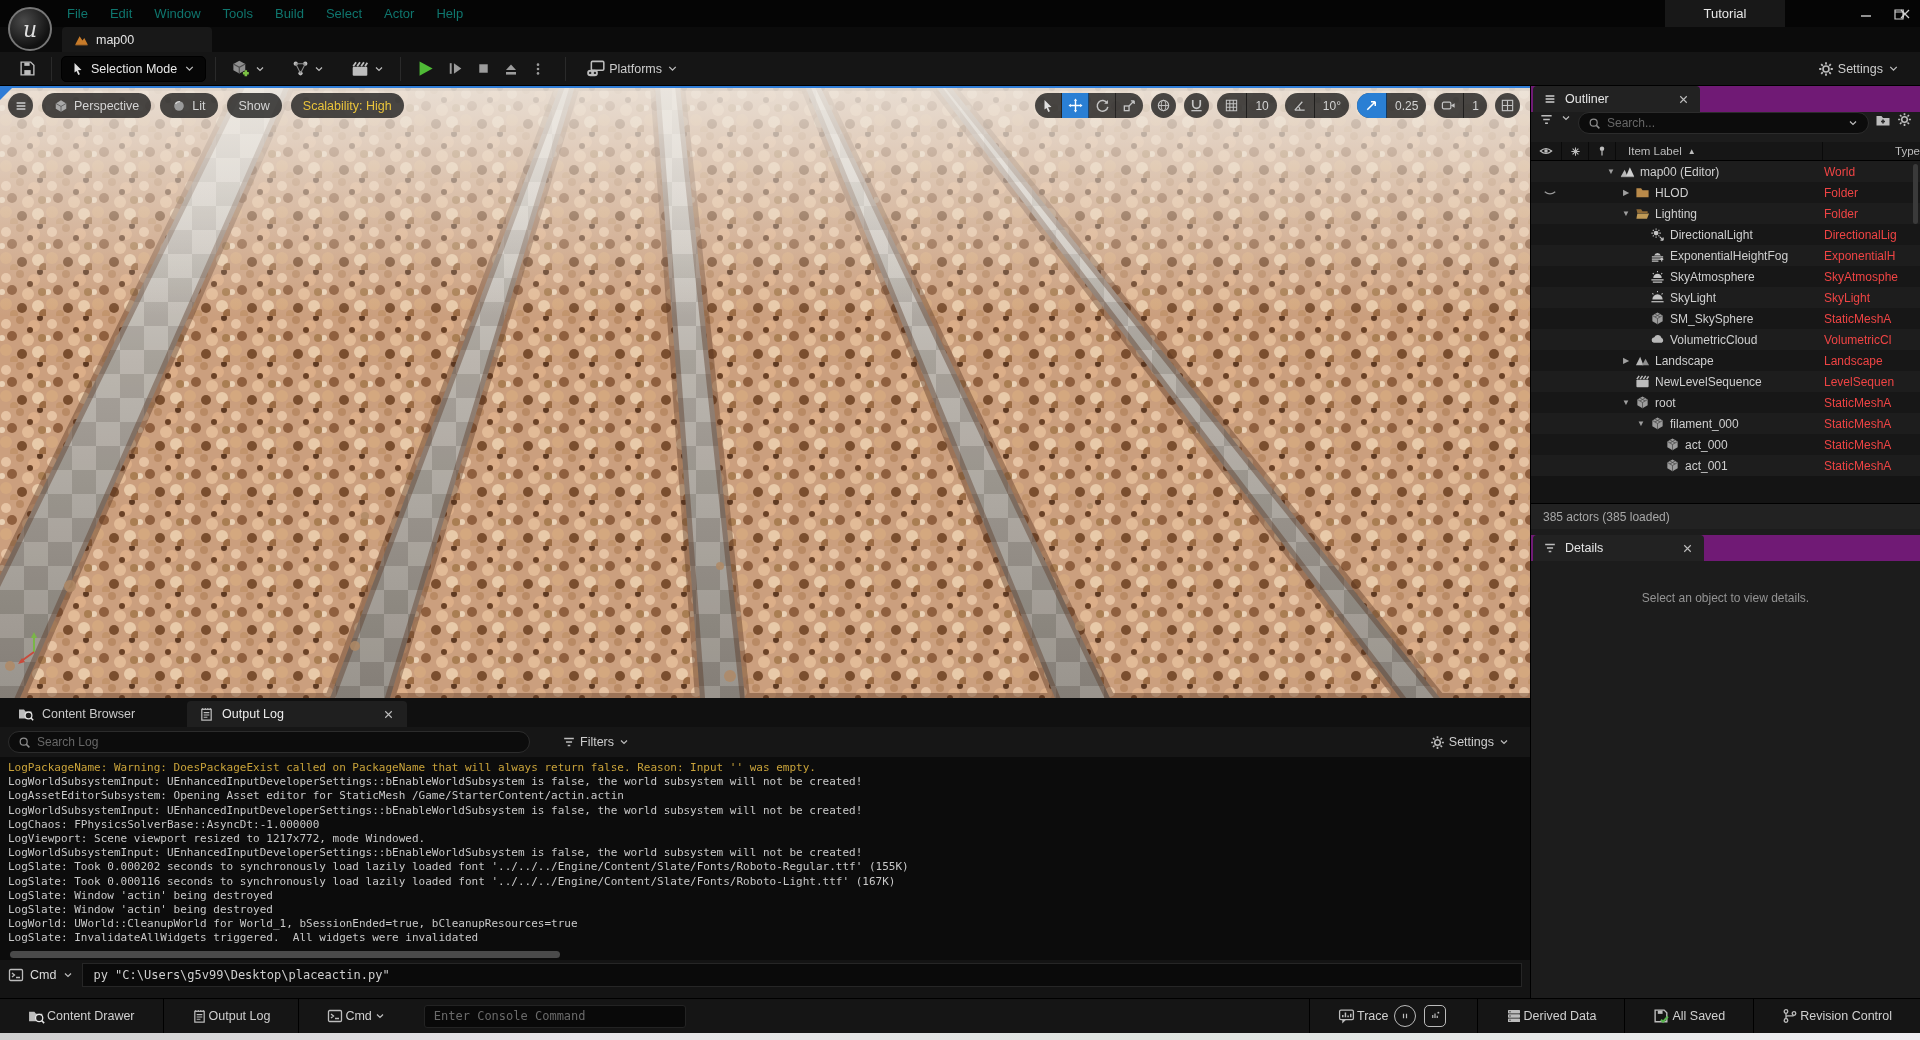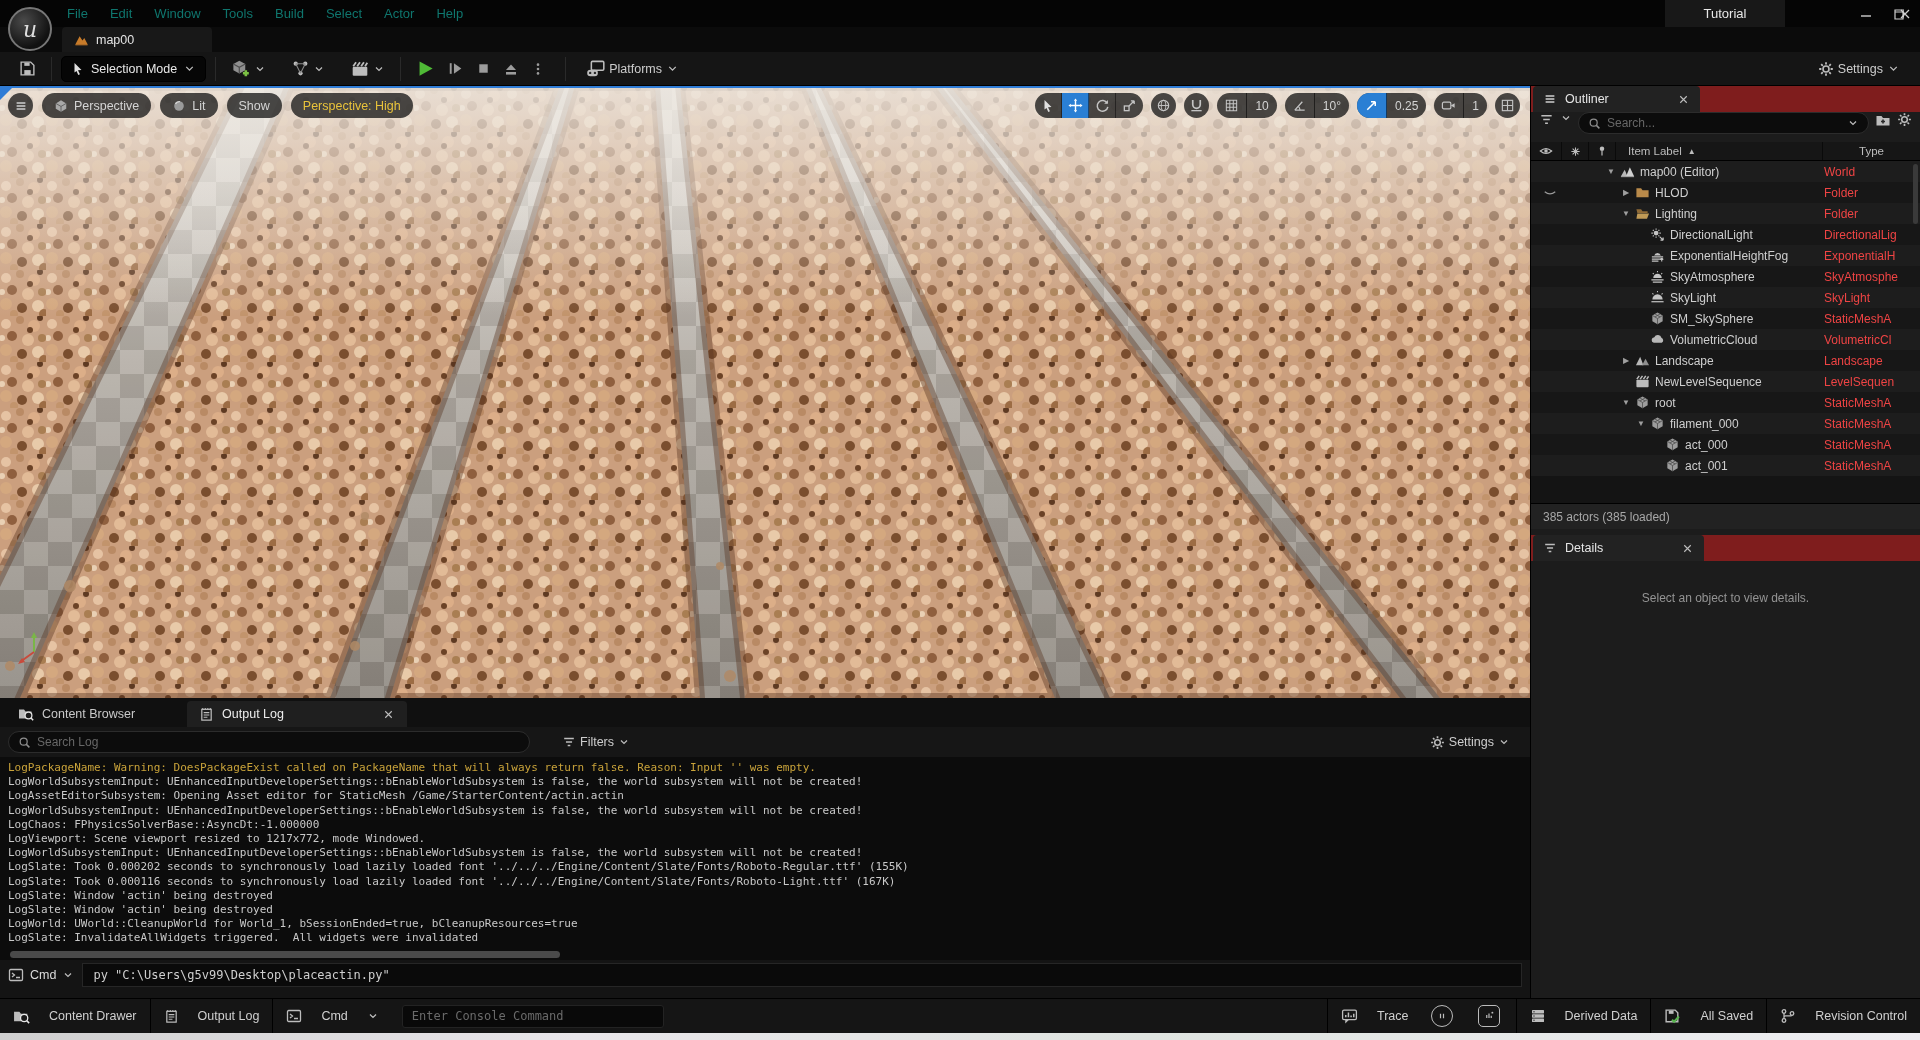--- a/index.html
+++ b/index.html
@@ -42,21 +42,21 @@
   .seg{height:25px;background:rgba(25,25,25,.78);border-radius:13px;display:flex;align-items:stretch;overflow:hidden}
   .seg>div{display:flex;align-items:center;justify-content:center;padding:0 8px;font-size:12px;color:#d4d4d4}
   .seg .seg-ic{border-right:1px solid rgba(0,0,0,.55);padding:0 7px}
   .seg .blue,.tool.blue{background:#2a7fd4}
   .toolgrp{height:25px;background:rgba(25,25,25,.78);border-radius:13px;display:flex;overflow:hidden}
   .tool{width:27px;display:flex;align-items:center;justify-content:center;border-right:1px solid rgba(0,0,0,.45)}
   .tool:last-child{border-right:none}
   .gizmo{position:absolute;left:16px;bottom:28px;z-index:10}
   
   .rightpanel{position:absolute;left:1530px;top:86px;width:390px;height:912px;background:#1c1c1c;border-left:1px solid #000}
-  .ptabbar{height:26px;background:#7f1d1d;display:flex;align-items:flex-end}
+  .ptabbar{height:26px;background:#701a75;display:flex;align-items:flex-end}
   .ptab{height:26px;background:#222;display:flex;align-items:center;gap:8px;padding:0 10px;
     font-size:12.5px;color:#e5e5e5;border-radius:4px 4px 0 0;margin-left:2px}
   .filterrow{height:30px;display:flex;gap:6px;padding:0 8px;background:#1c1c1c}
   .searchbox{flex:1;height:22px;background:#0c0c0c;border:1px solid #2c2c2c;border-radius:11px;
     display:flex;align-items:center;gap:6px;padding:0 9px;font-size:12px;color:#6e6e6e}
   .searchbox input{flex:1;background:transparent;border:none;outline:none;color:#bbb;font-size:12px;font-family:"Liberation Sans",sans-serif}
   .searchbox input::placeholder{color:#676767}
   .olheader{height:19px;background:#161616;display:flex;align-items:center;font-size:11.5px;color:#bdbdbd;border-bottom:1px solid #000}
   .olheader .hc{display:flex;align-items:center;justify-content:center;border-right:1px solid #0a0a0a;height:100%}
   .ol-rows{height:342px;overflow:hidden;background:#141414}
@@ -89,21 +89,21 @@
   .hscroll{height:12px;background:#0c0c0c;position:relative}
   .hscroll .thumb{position:absolute;left:10px;top:3px;width:550px;height:7px;background:#4a4a4a;border-radius:4px}
   .cmdrow{height:30px;display:flex;align-items:center;gap:8px;padding:0 8px;background:#141414}
   .cmd-dd{display:flex;align-items:center;gap:6px;font-size:12.5px;color:#dcdcdc}
   .cmd-input{flex:1;height:24px;background:#0a0a0a;border:1px solid #262626;display:flex;align-items:center;padding:0 10px}
   .cmd-input input{width:100%;background:transparent;border:none;outline:none;color:#cfcfcf;
     font-family:"DejaVu Sans Mono",monospace;font-size:12px}
   
   .statusbar{position:absolute;left:0;top:998px;width:1920px;height:35px;background:#151515;
     display:flex;align-items:center;font-size:12.5px;color:#d0d0d0;border-top:1px solid #000}
-  .sb-item{display:flex;align-items:center;gap:19px;padding:0 13px;height:100%;border-right:1px solid #000}
+  .sb-item{display:flex;align-items:center;gap:2px;padding:0 28px;height:100%;border-right:1px solid #000}
   .sb-item.plain{border-right:none}
   .console-input{width:262px;height:23px;background:#090909;border:1px solid #232323;border-radius:3px;
     display:flex;align-items:center;padding:0 9px;margin-left:10px}
   .console-input input{width:100%;background:transparent;border:none;outline:none;color:#6f6f6f;
     font-family:"DejaVu Sans Mono",monospace;font-size:12px}
   .console-input input::placeholder{color:#6a6a6a}
   .sb-right{margin-left:auto;display:flex;height:100%;align-items:center}
   .roundbtn{width:22px;height:22px;border-radius:50%;border:1.5px solid #bbb;display:flex;align-items:center;justify-content:center;margin:0 3px}
   .sqbtn{width:22px;height:22px;border-radius:5px;border:1.5px solid #bbb;display:flex;align-items:center;justify-content:center;margin:0 3px}
   .bottomstrip{position:absolute;left:0;top:1033px;width:1920px;height:7px;
@@ -569,21 +569,21 @@
       <div class="pill">
         <svg class="ic" width="14" height="14">
             <use href="#i-sphere"></use>
           </svg>
         <span>Lit</span>
       </div>
       <div class="pill">
         <span>Show</span>
       </div>
       <div class="pill">
-        <span class="yellow">Perspective: High</span>
+        <span class="yellow">Scalability: High</span>
       </div>
     </div>
 
     
     <div class="vp-overlay" style="right:10px;top:7px;gap:8px">
       <div class="toolgrp">
         <div class="tool">
             <svg class="ic" width="14" height="14">
               <use href="#i-cursor"></use>
             </svg>
@@ -710,21 +710,21 @@
         </div>
       <div class="hc" style="width:27px">
           <svg class="ic" width="12" height="12">
             <use href="#i-pin"></use>
           </svg>
         </div>
       <div class="hc" style="flex:1;justify-content:flex-start;padding-left:12px;gap:6px">
         <span>Item Label</span>
         <span style="font-size:8px;color:#bdbdbd">▲</span>
       </div>
-      <div class="hc" style="width:97px;justify-content:center;border-right:none">
+      <div class="hc" style="width:97px;justify-content:flex-end;border-right:none">
           <span>Type</span>
         </div>
     </div>
     <div class="ol-rows">
 
     <div class="ol-row" style="--d: 1;">
           <div class="ol-gutter">
             <span class="viscell"></span>
           </div>
           <div class="ol-indent"></div>

